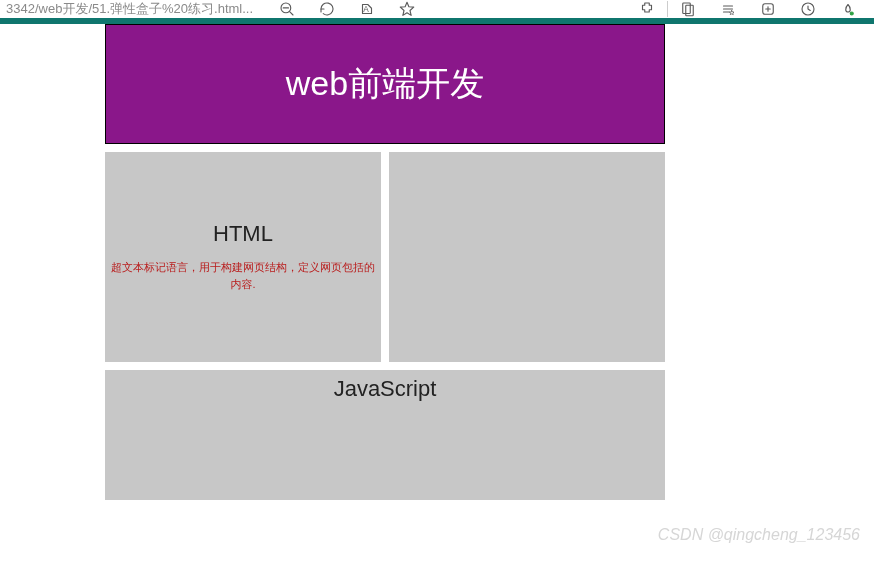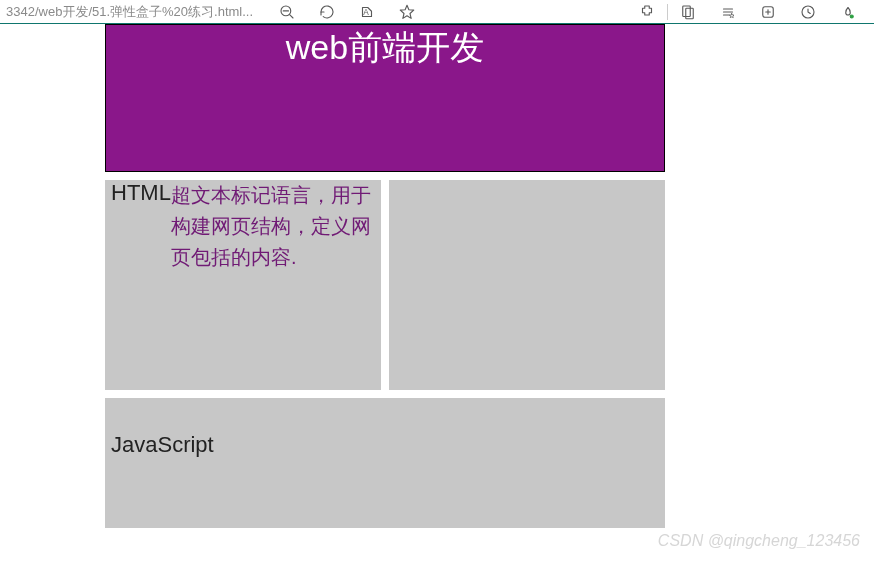--- a/index.html
+++ b/index.html
@@ -16,21 +16,21 @@
       overflow: hidden;
     }
     .toolbar {
       height: 24px;
       display: flex;
       align-items: center;
       padding: 0 6px;
       background: #fff;
       color: #6b6b6b;
       font-size: 13px;
-      border-bottom: 1px solid #0f766e;
+      border-bottom: 6px solid #0f766e;
       gap: 4px;
     }
     .url-text {
       flex: 0 0 auto;
       color: #8a8a8a;
       white-space: nowrap;
       font-size: 13px;
       letter-spacing: 0;
     }
     .toolbar-icons {
@@ -63,72 +63,74 @@
       stroke-width: 1.5;
       fill: none;
       stroke-linecap: round;
       stroke-linejoin: round;
     }
     .content {
       padding: 0;
     }
     .hero {
       width: 560px;
-      height: 148px;
+      height: 120px;
       margin-left: 105px;
       background: #8a178a;
       border: 1px solid #000;
       display: flex;
+      align-items: center;
       justify-content: center;
     }
     .hero-title {
       color: #fff;
       font-size: 34px;
       font-weight: 400;
     }
     .cards-wrap {
       width: 560px;
       margin-left: 105px;
       margin-top: 8px;
       display: flex;
       flex-wrap: wrap;
       gap: 8px;
     }
     .card {
       background: #c7c7c7;
       height: 210px;
       padding: 0 6px;
       display: flex;
-      flex-direction: row;
+      flex-direction: column;
       justify-content: center;
+      text-align: center;
     }
     .card.half {
       width: 276px;
     }
     .card.full {
       width: 560px;
       height: 130px;
       justify-content: flex-start;
-      padding-top: 34px;
+      padding-top: 6px;
     }
     .card-title {
       font-size: 22px;
       color: #222;
       font-weight: 400;
       margin-bottom: 12px;
     }
     .card-desc {
-      font-size: 20px;
-      color: #701a75;
+      font-size: 11px;
+      color: #b91c1c;
       line-height: 1.55;
     }
     .watermark {
       position: absolute;
       right: 14px;
-      bottom: 12px;
+      bottom: 18px;
       color: #d6d6d6;
       font-size: 16px;
       font-style: italic;
       font-family: Arial, sans-serif;
     }
   </style>
 </head>
 <body>
 
 <div class="toolbar">

